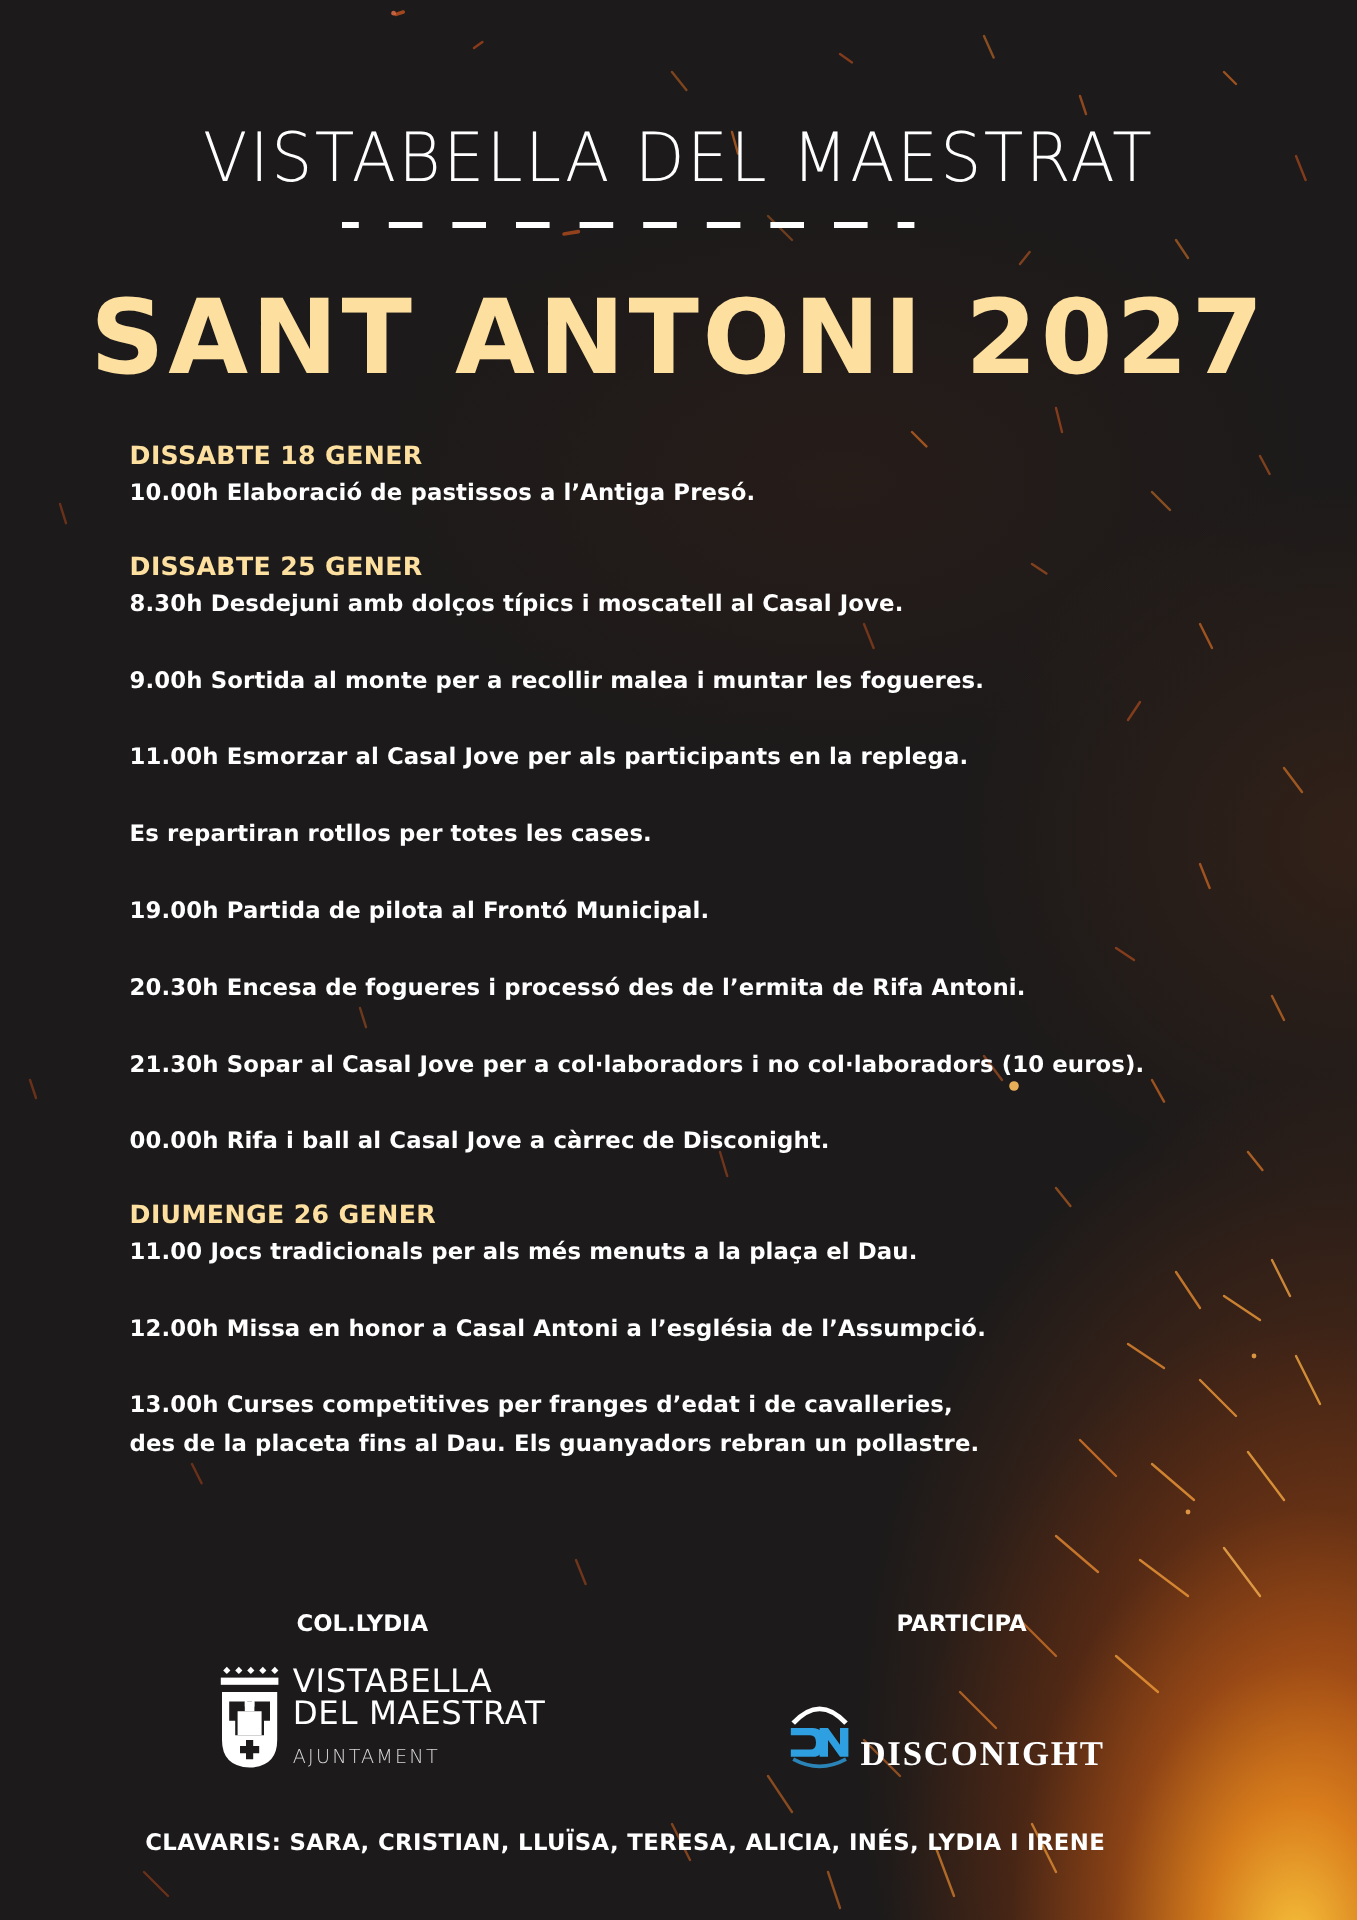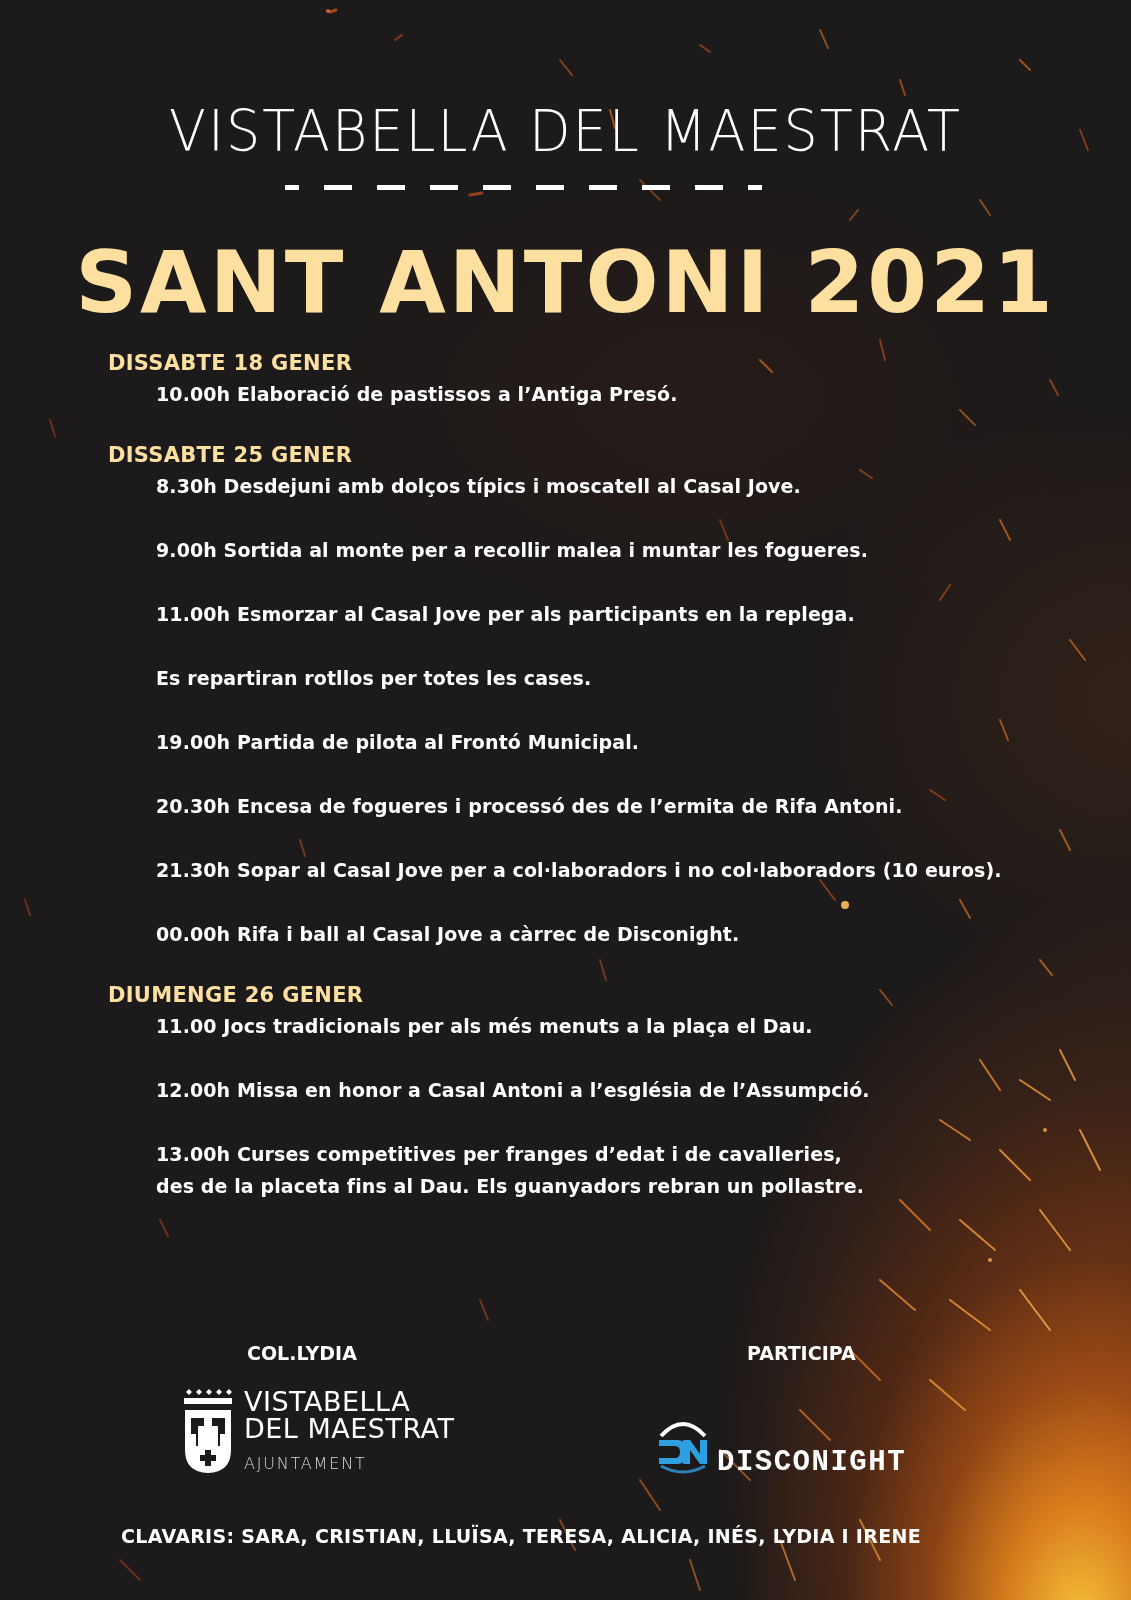--- a/index.html
+++ b/index.html
@@ -67,40 +67,39 @@
       width: 1131px;
       text-align: center;
       font-family: "DejaVu Sans", sans-serif;
       font-weight: bold;
       font-size: 86px;
       letter-spacing: 3px;
       color: #fde0a0;
     }
     .schedule {
       position: absolute;
-      top: 348px;
+      top: 365px;
       left: 108px;
       width: 960px;
     }
     .day-heading {
       font-family: "DejaVu Sans", sans-serif;
       font-weight: bold;
       font-size: 21px;
       color: #fde0a0;
       line-height: 30px;
       letter-spacing: 0.3px;
     }
     .event {
       font-family: "DejaVu Sans", sans-serif;
       font-weight: bold;
       font-size: 19px;
       line-height: 32px;
       color: #ffffff;
       letter-spacing: 0.1px;
-      margin-left: 48px;
     }
     .event + .event { margin-top: 32px; }
     .day-block + .day-block { margin-top: 30px; }
     .event .line { display: block; white-space: nowrap; }
     .sponsor-label {
       position: absolute;
       font-family: "DejaVu Sans", sans-serif;
       font-weight: bold;
       font-size: 19px;
       color: #ffffff;
@@ -139,21 +138,21 @@
     .logo-disconight {
       position: absolute;
       top: 1410px;
       left: 655px;
       display: flex;
       align-items: center;
       gap: 6px;
     }
     .logo-disconight .mark { width: 56px; height: 62px; }
     .logo-disconight .name {
-      font-family: Liberation Mono, monospace;
+      font-family: Liberation Serif, serif;
       font-weight: bold;
       font-size: 29px;
       color: #ffffff;
       letter-spacing: 1.5px;
       margin-top: 36px;
     }
     .clavaris {
       position: absolute;
       top: 1525px;
       left: 0;
@@ -245,21 +244,21 @@
     <span class="dash"></span>
     <span class="dash"></span>
     <span class="dash"></span>
     <span class="dash"></span>
     <span class="dash"></span>
     <span class="dash"></span>
     <span class="dash"></span>
     <span class="dash short"></span>
   </div>
 
-  <div class="title-main">SANT ANTONI 2021</div>
+  <div class="title-main">SANT ANTONI 2027</div>
 
   <div class="schedule">
 
     <div class="day-block">
       <div class="day-heading">DISSABTE 18 GENER</div>
       <div class="event">
         <span class="line">10.00h   Elaboració de pastissos a l’Antiga Presó.</span>
       </div>
     </div>
 

